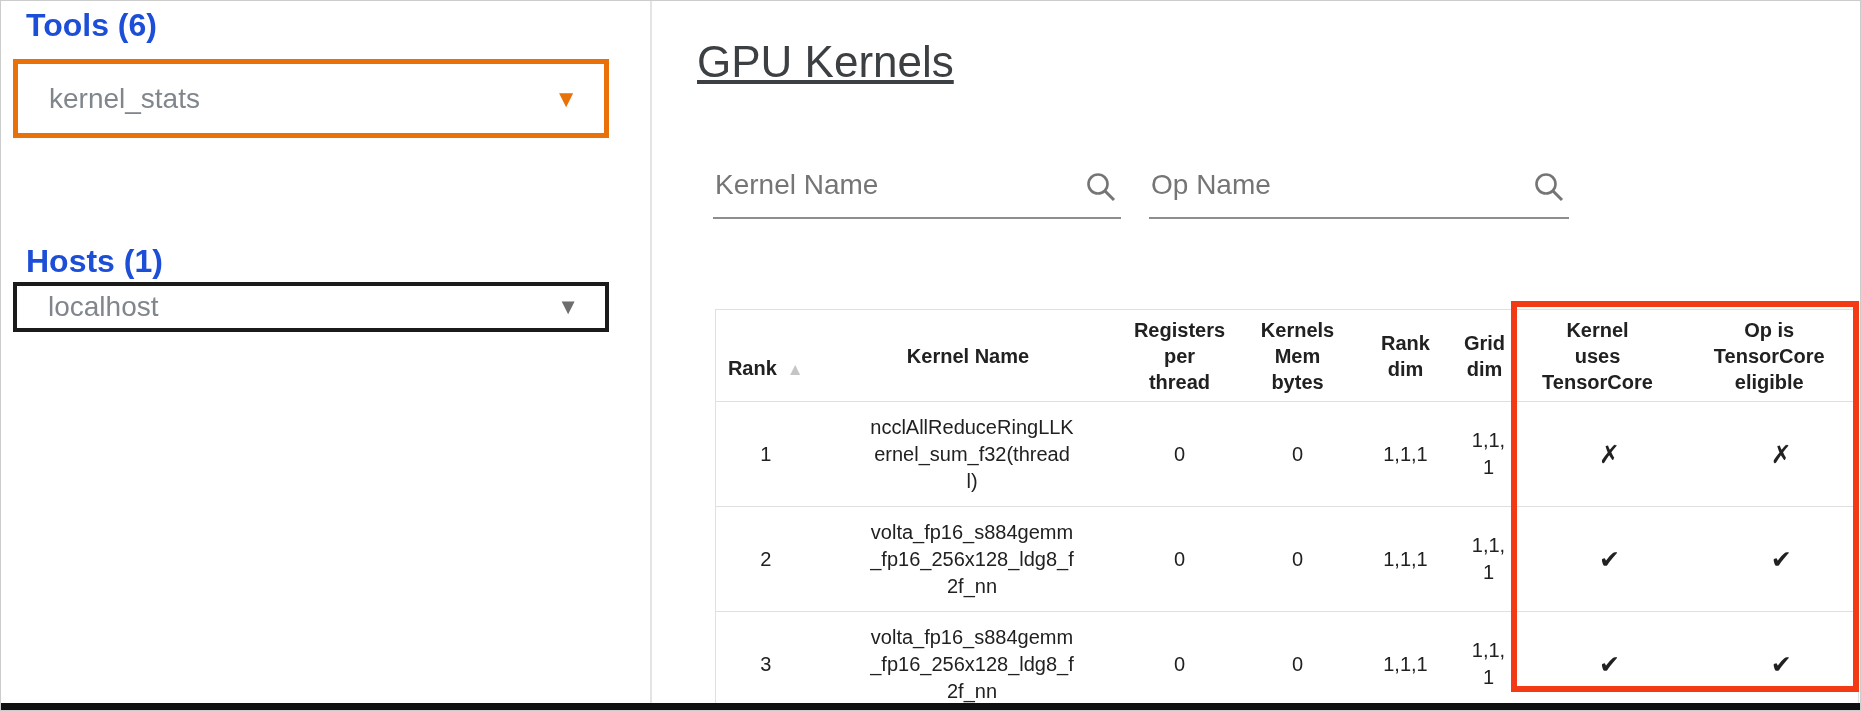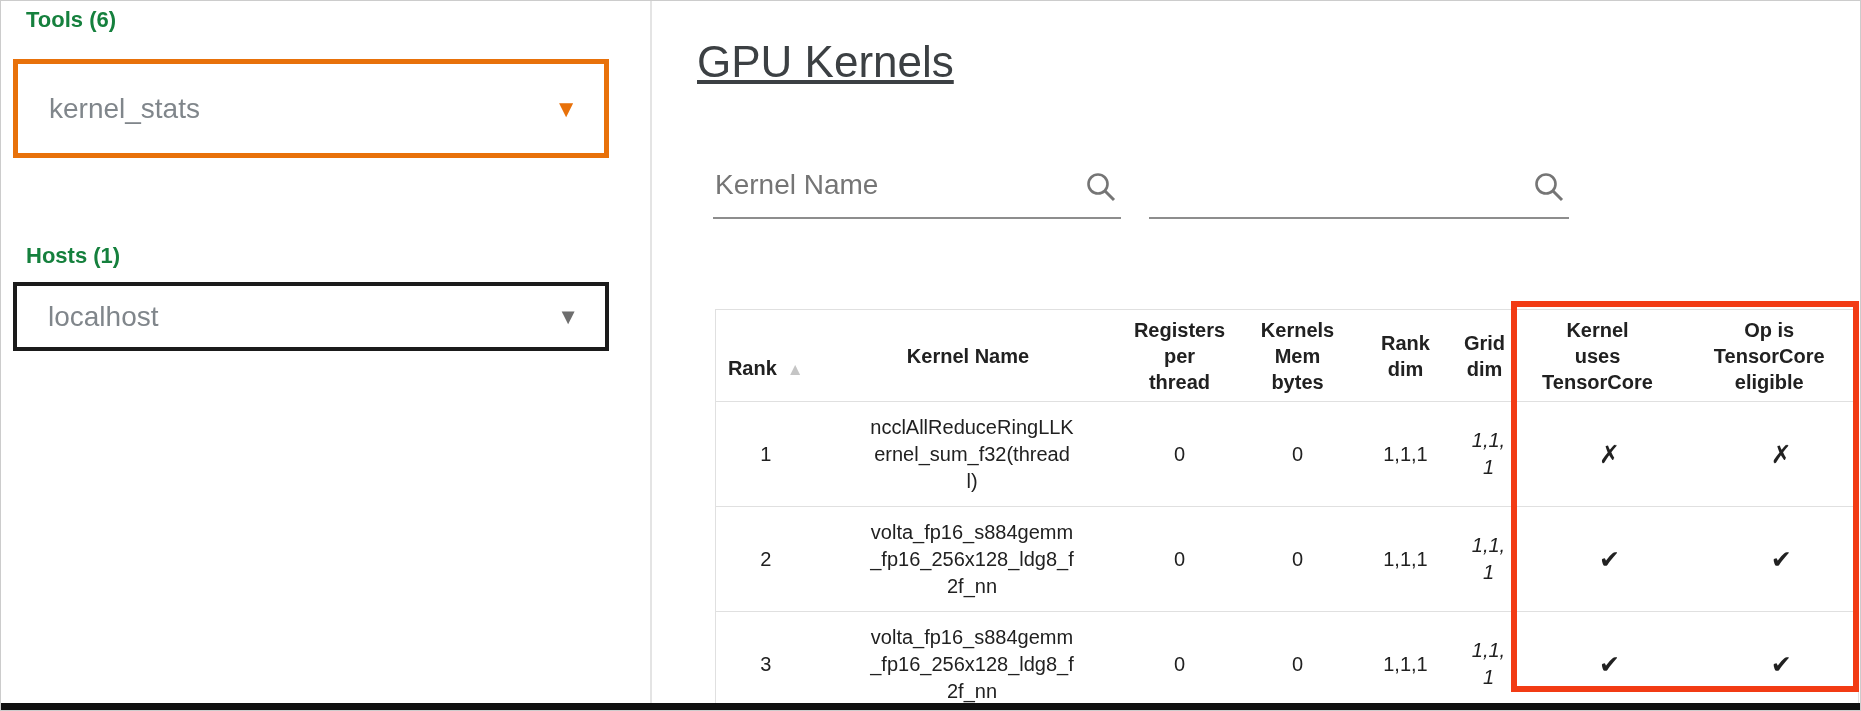--- a/index.html
+++ b/index.html
@@ -8,38 +8,38 @@
     position:relative; width:1861px; height:711px;
     background:#ffffff; overflow:hidden;
     border:1px solid #cccccc;
     font-family:"Liberation Sans", sans-serif;
     color:#212121;
   }
 
   
   .sidebar-label {
     position:absolute; left:25px;
-    font-size:22px; font-weight:700; color:#15803d;
+    font-size:32px; font-weight:700; color:#1d4ed8;
   }
   #tools-label { top:6px; }
   #hosts-label { top:242px; }
 
   .dropdown {
     position:absolute; left:12px; width:596px;
     display:flex; align-items:center;
     background:#ffffff; cursor:pointer;
   }
   #tools-dropdown {
-    top:58px; height:99px;
+    top:58px; height:79px;
     border:5px solid #e8710a;
     padding:0 26px 0 31px;
     gap:24px;
   }
   #hosts-dropdown {
-    top:281px; height:69px;
+    top:281px; height:50px;
     border:4px solid #1b1b1b;
     padding:0 26px 0 31px;
   }
   .dropdown-value { flex:1; font-size:28px; color:#80868b; }
   .dropdown-arrow { font-size:22px; line-height:1; }
   #tools-dropdown .dropdown-arrow { color:#e8710a; font-size:24px; }
   #hosts-dropdown .dropdown-arrow { color:#6e6e6e; }
 
   .v-divider {
     position:absolute; left:649px; top:0; width:2px; height:702px;
@@ -79,21 +79,21 @@
     height:92px; vertical-align:middle; text-align:center;
     font-weight:700; line-height:26px; white-space:pre-line;
     border-bottom:1px solid #e0e0e0; cursor:pointer;
   }
   #kernels-table td {
     height:105px; vertical-align:middle; text-align:center;
     line-height:27px;
     border-bottom:1px solid #e0e0e0;
   }
   td.cell-kernel-name { text-align:left; padding-left:8px; white-space:pre-line; }
-  td.cell-grid-dim    { text-align:left; padding-left:8px; white-space:pre-line;font-style:italic; }
+  td.cell-grid-dim    { text-align:left; padding-left:8px; white-space:pre-line; }
   td.cell-mark        { text-align:left; padding-left:24px; font-size:25px; }
   .sort-arrow { color:#c5c5c5; font-size:17px; margin-left:10px; font-weight:400; }
 
   
   .highlight-box {
     position:absolute; left:1510px; top:300px; width:348px; height:391px;
     border:6px solid #f23b14; pointer-events:none; z-index:5;
   }
   .bottom-bar {
     position:absolute; left:0; top:702px; width:1861px; height:9px;
@@ -125,20 +125,21 @@
 
   <div class="filter" id="kernel-filter">
     <input type="text" placeholder="Kernel Name" style="">
     <svg class="search-icon" viewBox="0 0 36 36">
       <circle cx="15" cy="15" r="9.5" fill="none" stroke="#757575" stroke-width="2.6"></circle>
       <line x1="22" y1="22" x2="31" y2="31" stroke="#757575" stroke-width="3"></line>
     </svg>
   </div>
 
   <div class="filter" id="op-filter">
+    <input type="text" placeholder="Op Name" style="">
     <svg class="search-icon" viewBox="0 0 36 36">
       <circle cx="15" cy="15" r="9.5" fill="none" stroke="#757575" stroke-width="2.6"></circle>
       <line x1="22" y1="22" x2="31" y2="31" stroke="#757575" stroke-width="3"></line>
     </svg>
   </div>
 
   <table id="kernels-table">
     <colgroup>
       <col style="width:100px">
         <col style="width:305px">

